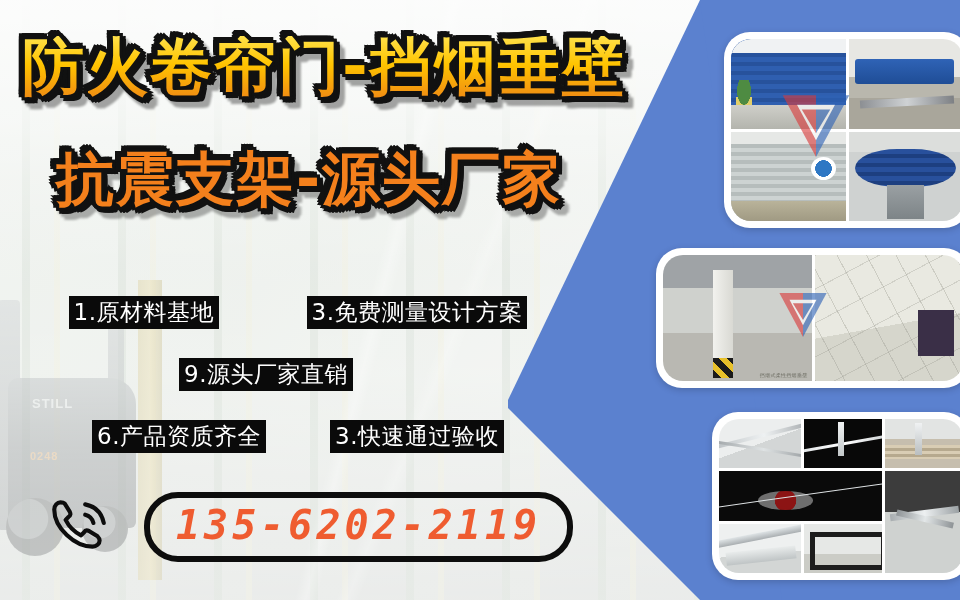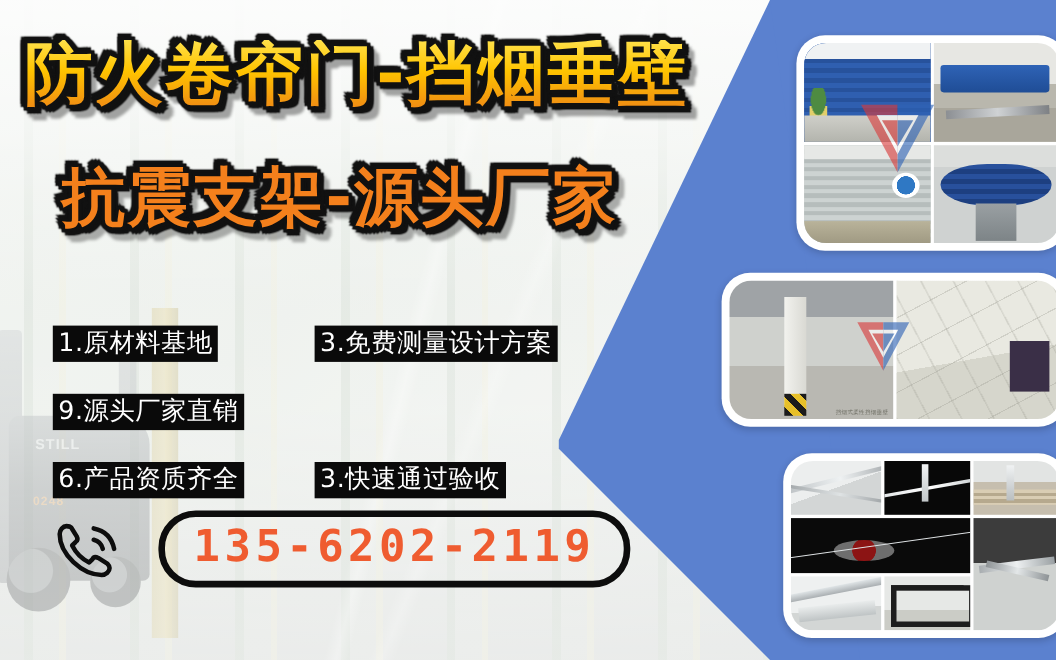--- a/index.html
+++ b/index.html
@@ -77,28 +77,28 @@
                   drop-shadow(3px 3px 0 #111) drop-shadow(-3px -3px 0 #111)
                   drop-shadow(5px 6px 1px rgba(0,0,0,.3)); }
   .head2-w { position:absolute; left:53px; top:147px; font-size:58px; line-height:58px;
              font-weight:bold; white-space:nowrap; letter-spacing:2px; color:transparent;
              font-family:"DejaVu Sans","Liberation Sans",sans-serif;
              -webkit-text-stroke:9px #ffffff; z-index:-1; }
   .head-wrap { position:absolute; left:0; top:0; width:700px; height:240px; }
 
   
   .features { position:absolute; left:48px; top:296px; width:500px; }
-  .feat-row { display:flex; margin-bottom:29px; }
+  .feat-row { display:flex; margin-bottom:29px;justify-content:center; }
   .feat-col-a { width:238px; }
   .feat { display:inline-block; background:#0a0a0a; color:#fff;
           font-size:23px; line-height:31px; padding:1px 5px; letter-spacing:.5px;
           font-family:"DejaVu Sans","Liberation Sans",sans-serif; }
 
   
-  .phone-row { position:absolute; left:46px; top:464px; display:flex; align-items:flex-end; }
+  .phone-row { position:absolute; left:46px; top:492px; display:flex; align-items:flex-start;font-style:italic; }
   .phone-ico { width:66px; height:66px; }
   .phone-box { margin-left:32px; border:6px solid #0d0d0d; border-radius:34px;
                padding:3px 26px 7px 26px; background:transparent; }
   .phone-num { font-size:40px; line-height:48px; font-weight:bold; color:#ef5c30;
                letter-spacing:4px; font-family:"DejaVu Sans Mono","Liberation Mono",monospace; }
 
   
   .collage { position:absolute; background:#fff; border-radius:26px; padding:7px;
              box-shadow:0 2px 7px rgba(0,0,0,.18); overflow:hidden; }
   .c1 { left:724px; top:32px; width:246px; height:196px; }

